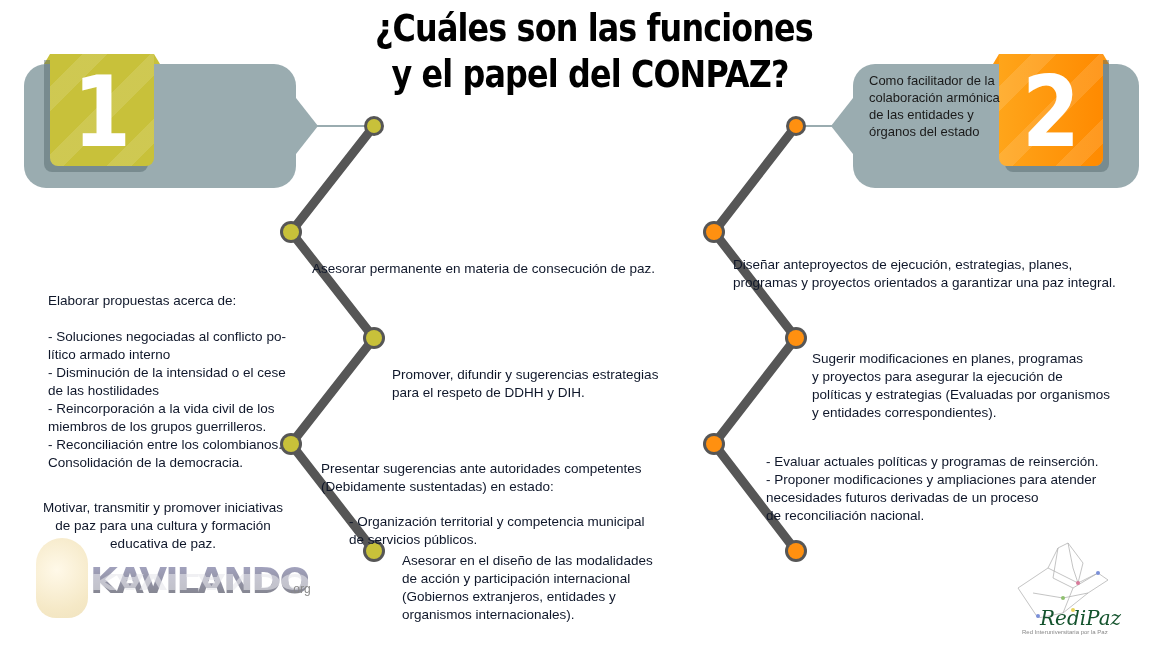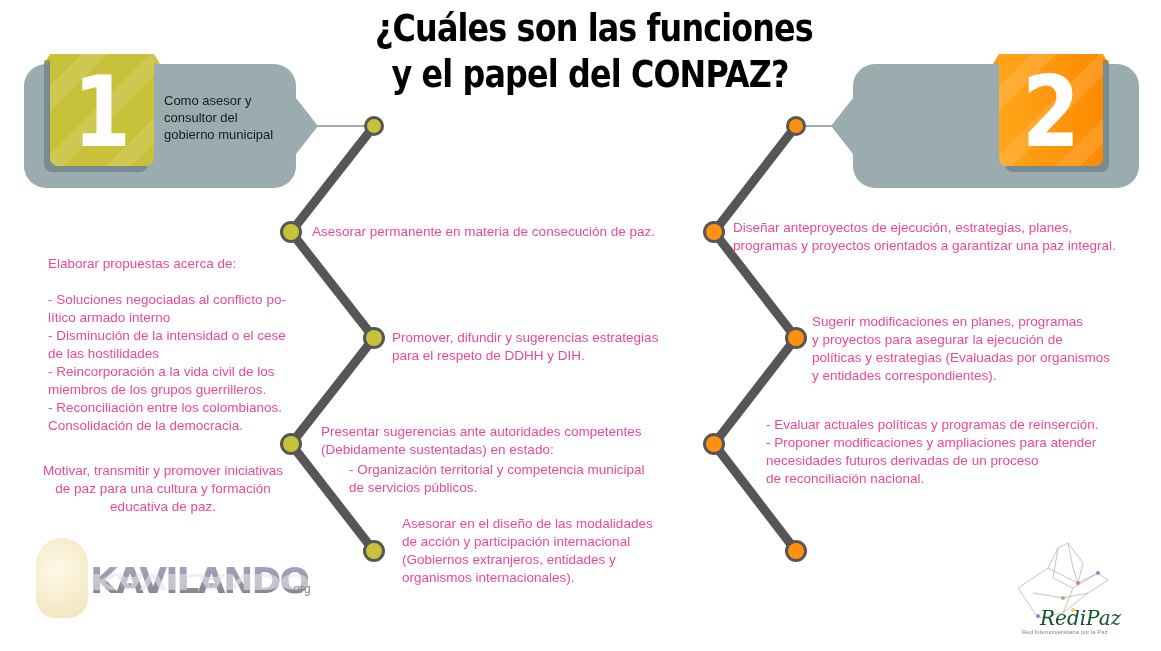--- a/index.html
+++ b/index.html
@@ -56,22 +56,23 @@
       font-size: 98px; line-height: 100px; color: #fff;
       transform: scaleX(0.85);
     }
     .callout-text {
       position: absolute; font-size: 13px; line-height: 17px; color: #1a1a1a;
     }
     .callout-1 .callout-text { left: 140px; top: 28px; width: 120px; }
     .callout-2 .callout-text { left: 16px; top: 8px; width: 136px; }
 
     .node-label {
-      position: absolute; font-size: 13.5px; line-height: 18px; color: #ec4899;
+      position: absolute; font-size: 13.5px; line-height: 18px; color: #0f172a;
       white-space: pre-line;
+      margin-top: 37px;
     }
     svg.lines { position: absolute; left: 0; top: 0; }
 
     .logo-kavilando { position: absolute; left: 28px; top: 530px; width: 280px; height: 110px; }
     .kav-bulb {
       position: absolute; left: 8px; top: 8px; width: 52px; height: 80px;
       border-radius: 26px 26px 20px 20px;
       background: radial-gradient(circle at 40% 40%, #fff8e6, #f4e6c0 70%, #efe0b8);
       opacity: 0.9;
     }
@@ -104,29 +105,29 @@
   <div>¿Cuáles son las funciones</div>
   <div>y el papel del CONPAZ?</div>
 </div>
 
 <div class="callout callout-1">
   <div class="callout-arrow"></div>
   <div class="badge-fold badge-1-fold"></div>
   <div class="badge badge-1">
     <div class="badge-num">1</div>
   </div>
-  <div class="callout-text">Como asesor y consultor del gobierno municipal</div>
 </div>
 
 <div class="callout callout-2">
   <div class="callout-arrow"></div>
   <div class="badge-fold badge-2-fold"></div>
   <div class="badge badge-2">
     <div class="badge-num">2</div>
   </div>
+  <div class="callout-text">Como facilitador de la colaboración armónica de las entidades y órganos del estado</div>
 </div>
 
 <svg class="lines" width="1161" height="651">
 
   <line x1="296" y1="126" x2="374" y2="126" stroke="#9aacb0" stroke-width="2"></line>
   <line x1="796" y1="126" x2="853" y2="126" stroke="#9aacb0" stroke-width="2"></line>
 
   <polyline points="374,126 291,232 374,338 291,444 374,551" fill="none" stroke="#565656" stroke-width="9" stroke-linejoin="round"></polyline>
   <polyline points="796,126 714,232 796,338 714,444 796,551" fill="none" stroke="#565656" stroke-width="9" stroke-linejoin="round"></polyline>
 
@@ -167,21 +168,21 @@
 miembros de los grupos guerrilleros.
 - Reconciliación entre los colombianos.
 Consolidación de la democracia.</div>
 <div class="node-label" style="left:392px; top:329px;">Promover, difundir y sugerencias estrategias
 para el respeto de DDHH y DIH.</div>
 <div class="node-label" style="left:43px; top:462px;text-align:center;">Motivar, transmitir y promover iniciativas
 de paz para una cultura y formación
 educativa de paz.</div>
 <div class="node-label" style="left:321px; top:423px;">Presentar sugerencias ante autoridades competentes
 (Debidamente sustentadas) en estado:</div>
-<div class="node-label" style="left:349px; top:461px;">- Organización territorial y competencia municipal
+<div class="node-label" style="left:349px; top:476px;">- Organización territorial y competencia municipal
  de servicios públicos.</div>
 <div class="node-label" style="left:402px; top:515px;">Asesorar en el diseño de las modalidades
 de acción y participación internacional
 (Gobiernos extranjeros, entidades y
  organismos internacionales).</div>
 
 <div class="node-label" style="left:733px; top:219px;">Diseñar anteproyectos de ejecución, estrategias, planes,
  programas y proyectos orientados a garantizar una paz integral.</div>
 <div class="node-label" style="left:812px; top:313px;">Sugerir modificaciones en planes, programas
 y proyectos para asegurar la ejecución de

